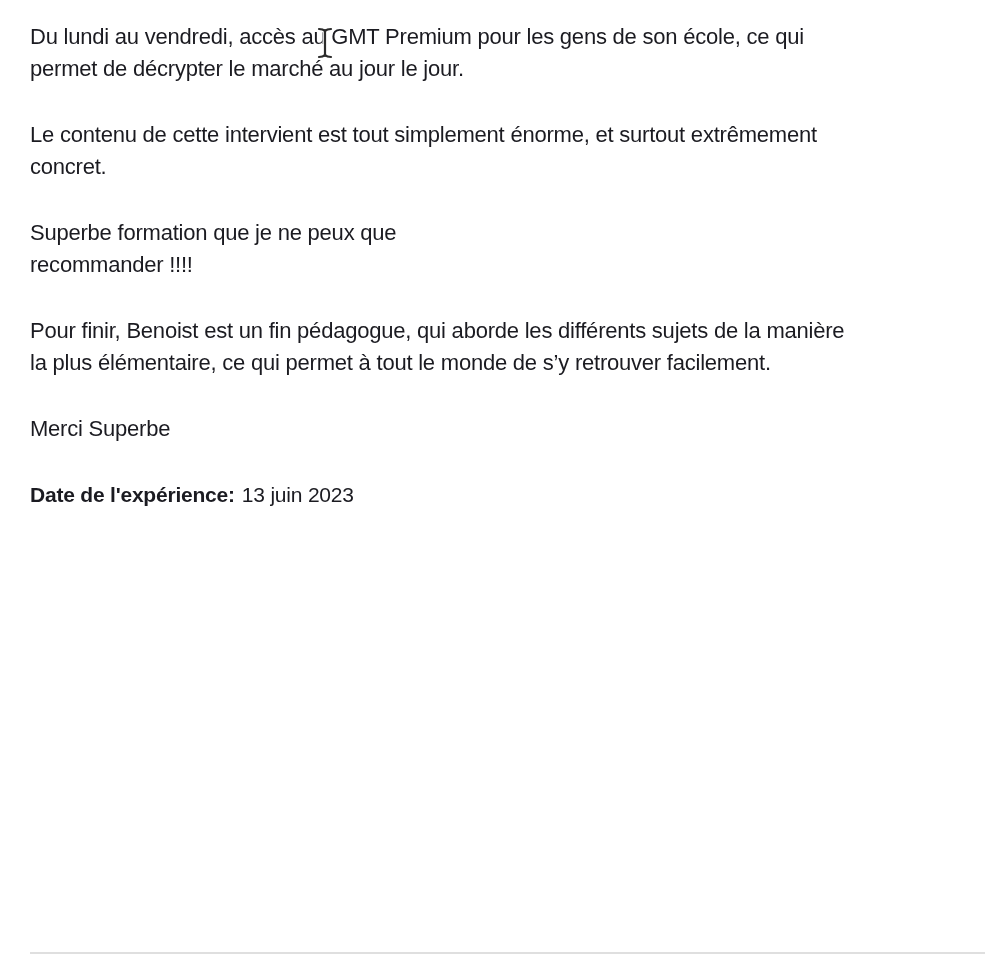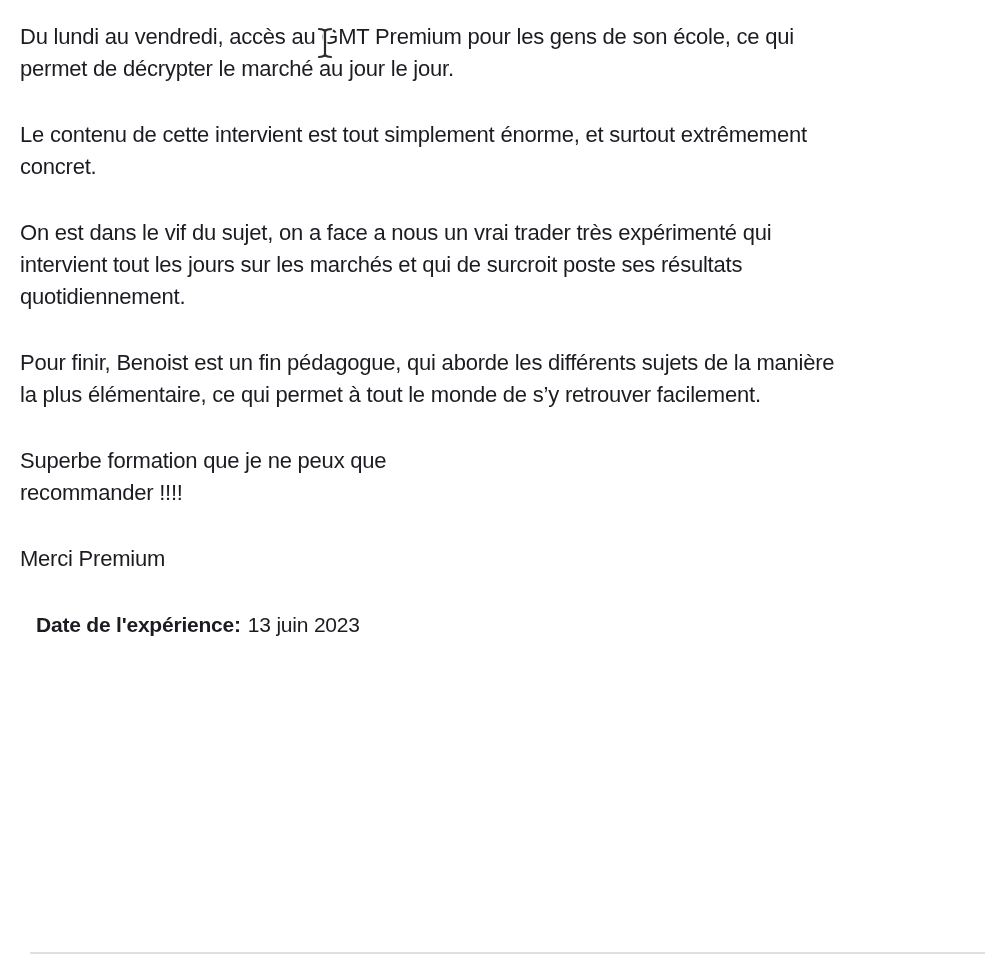--- a/index.html
+++ b/index.html
@@ -7,35 +7,35 @@
     width: 1005px;
     height: 960px;
     background: #ffffff;
     overflow: hidden;
     position: relative;
     font-family: "Liberation Sans", "DejaVu Sans", sans-serif;
     color: #1b1b21;
   }
   .review-body {
     position: relative;
-    padding: 21px 22px 0 20px;
+    padding: 21px 22px 0 30px;
     box-sizing: border-box;
     width: 1005px;
   }
   .review-paragraph {
     margin: 0 0 34px 0;
     font-size: 22px;
     line-height: 32px;
     font-weight: 400;
     letter-spacing: -0.01em;
     white-space: pre-line; 
     color: #1b1b21;
   }
   .date-line {
-    margin: 16px;
+    margin: 0;
     font-size: 21px;
     line-height: 32px;
     letter-spacing: -0.01em;
     color: #1b1b21;
   }
   .date-label {
     font-weight: 700;
     margin-right: 7px;
   }
   .divider {
@@ -58,28 +58,25 @@
   }
 </style>
 </head>
 <body>
 
 <div class="review-body">
   <p class="review-paragraph">Du lundi au vendredi, accès au GMT Premium pour les gens de son école, ce qui
 permet de décrypter le marché au jour le jour.</p>
   <p class="review-paragraph">Le contenu de cette intervient est tout simplement énorme, et surtout extrêmement
 concret.</p>
-  <p class="review-paragraph">On est dans le vif du sujet, on a face a nous un vrai trader très expérimenté qui
-intervient tout les jours sur les marchés et qui de surcroit poste ses résultats
-quotidiennement.</p>
+  <p class="review-paragraph">Superbe formation que je ne peux que
+recommander !!!!</p>
   <p class="review-paragraph">Pour finir, Benoist est un fin pédagogue, qui aborde les différents sujets de la manière
 la plus élémentaire, ce qui permet à tout le monde de s’y retrouver facilement.</p>
-  <p class="review-paragraph">Superbe formation que je ne peux que
-recommander !!!!</p>
-  <p class="review-paragraph">Merci Premium</p>
+  <p class="review-paragraph">Merci Superbe</p>
 
   <p class="date-line">
     <span class="date-label">Date de l'expérience:</span><span class="date-value">13 juin 2023</span>
   </p>
 </div>
 
 <hr class="divider">
 
 <svg class="text-cursor" viewBox="0 0 18 34" xmlns="http://www.w3.org/2000/svg">
 

